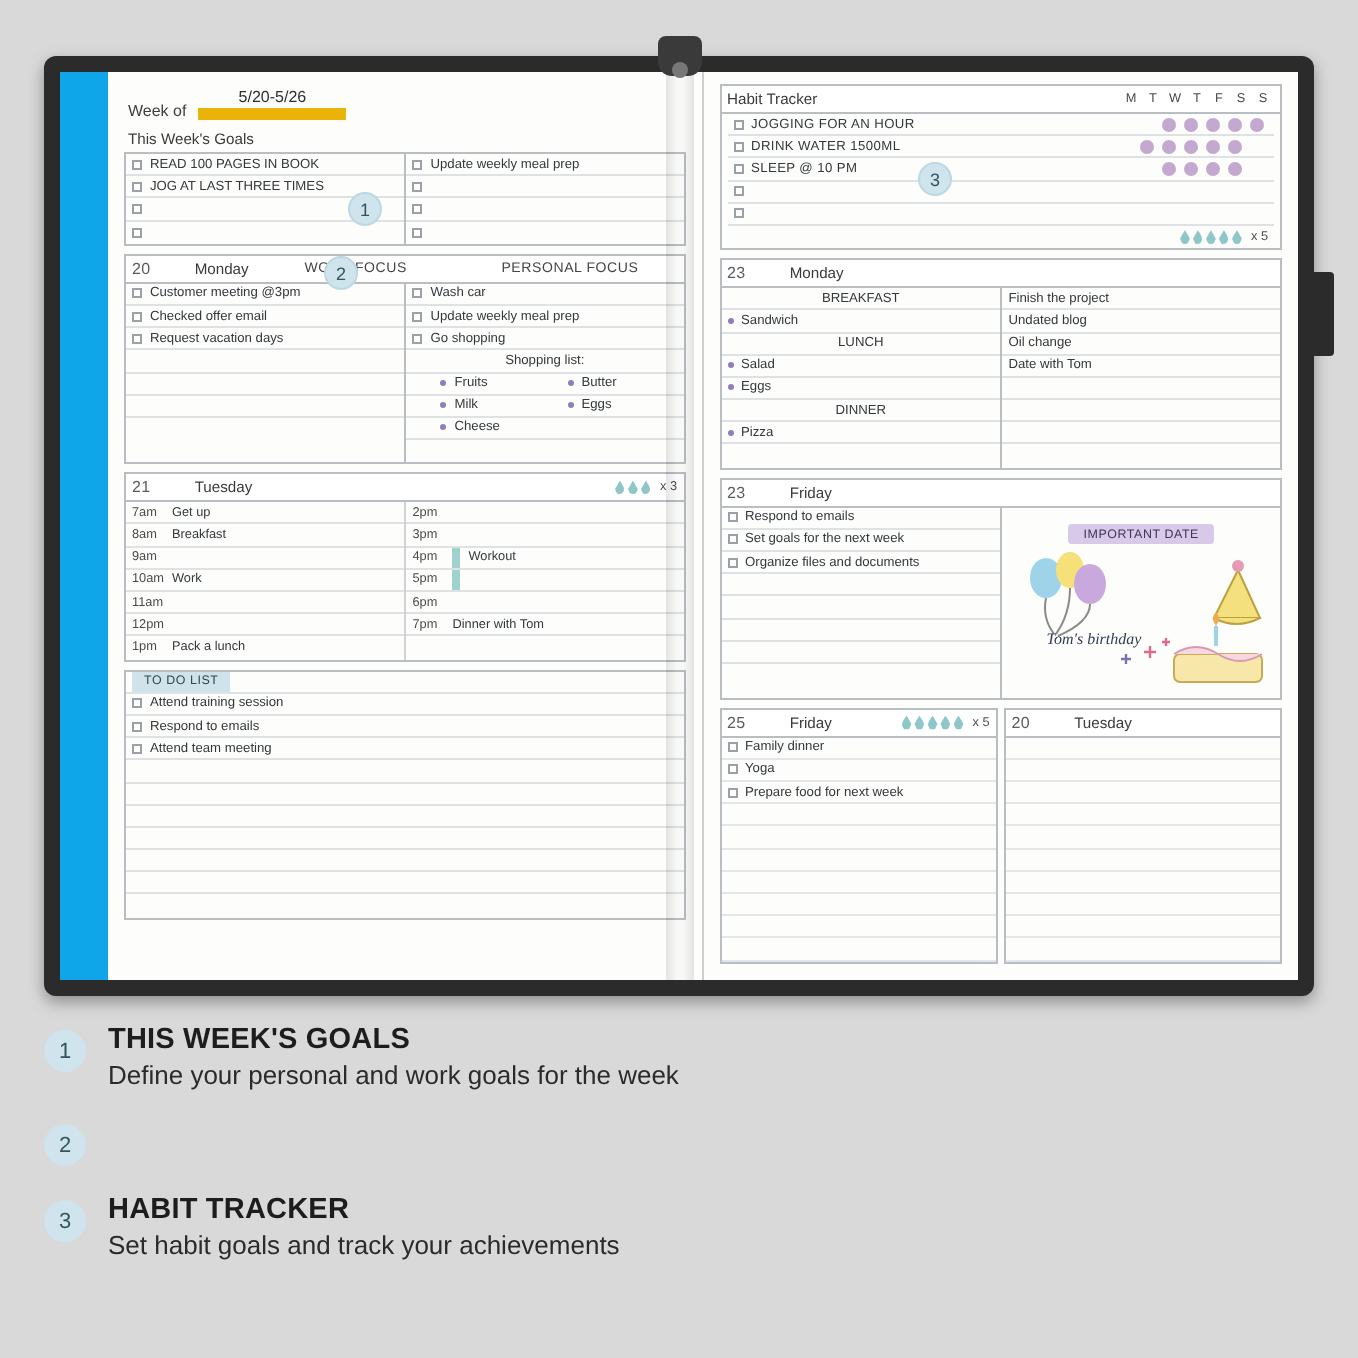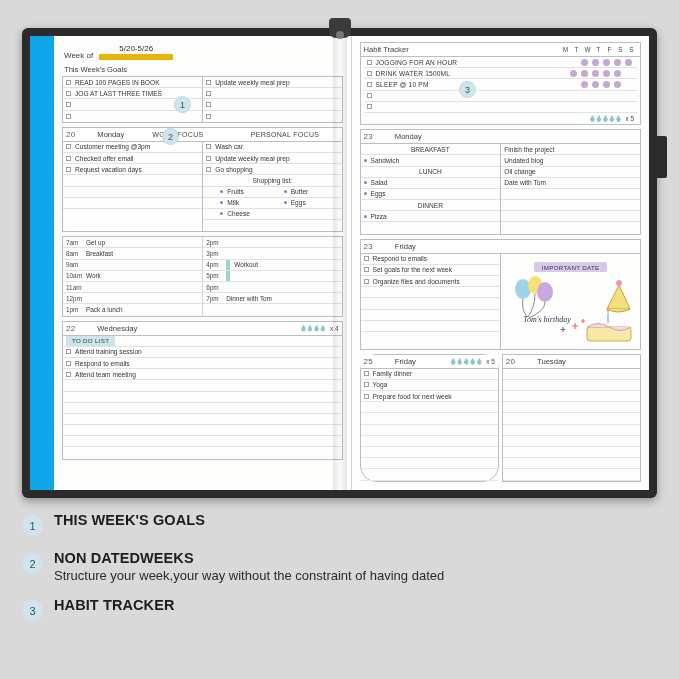--- a/index.html
+++ b/index.html
@@ -335,98 +335,97 @@
                 </span>
             </div>
             <div class="row">
                 <span></span>
               </div>
           </div>
         </div>
       </div>
 
       <div class="blk">
-        <div class="sched">
-          <div>
-            <div class="srow">
-                <span class="t">7am</span>
-                <span>Get up</span>
-              </div>
-            <div class="srow">
-                <span class="t">8am</span>
-                <span>Breakfast</span>
-              </div>
-            <div class="srow">
-                <span class="t">9am</span>
-                <span></span>
-              </div>
-            <div class="srow">
-                <span class="t">10am</span>
-                <span>Work</span>
-              </div>
-            <div class="srow">
-                <span class="t">11am</span>
-                <span></span>
-              </div>
-            <div class="srow">
-                <span class="t">12pm</span>
-                <span></span>
-              </div>
-            <div class="srow">
-                <span class="t">1pm</span>
-                <span>Pack a lunch</span>
-              </div>
-          </div>
-          <div>
-            <div class="srow">
-                <span class="t">2pm</span>
-                <span></span>
-              </div>
-            <div class="srow">
-                <span class="t">3pm</span>
-                <span></span>
-              </div>
-            <div class="srow">
-                <span class="t">4pm</span>
-                <span class="bar"></span>
-                <span>Workout</span>
-              </div>
-            <div class="srow">
-                <span class="t">5pm</span>
-                <span class="bar"></span>
-                <span></span>
-              </div>
-            <div class="srow">
-                <span class="t">6pm</span>
-                <span></span>
-              </div>
-            <div class="srow">
-                <span class="t">7pm</span>
-                <span>Dinner with Tom</span>
-              </div>
-            <div class="srow">
-                <span class="t"></span>
-                <span></span>
-              </div>
-          </div>
-        </div>
-      </div>
-
-      <div class="blk">
         <div class="blk-hd">
-          <span class="daynum">22</span>
-          <span class="dayname">Wednesday</span>
+          <span class="daynum">21</span>
+          <span class="dayname">Tuesday</span>
           <span class="drops">
             <span class="drop"></span>
             <span class="drop"></span>
             <span class="drop"></span>
-            <span class="drop"></span>
-            <span class="xcount">x 4</span>
+            <span class="xcount">x 3</span>
           </span>
         </div>
+        <div class="sched">
+          <div>
+            <div class="srow">
+                <span class="t">7am</span>
+                <span>Get up</span>
+              </div>
+            <div class="srow">
+                <span class="t">8am</span>
+                <span>Breakfast</span>
+              </div>
+            <div class="srow">
+                <span class="t">9am</span>
+                <span></span>
+              </div>
+            <div class="srow">
+                <span class="t">10am</span>
+                <span>Work</span>
+              </div>
+            <div class="srow">
+                <span class="t">11am</span>
+                <span></span>
+              </div>
+            <div class="srow">
+                <span class="t">12pm</span>
+                <span></span>
+              </div>
+            <div class="srow">
+                <span class="t">1pm</span>
+                <span>Pack a lunch</span>
+              </div>
+          </div>
+          <div>
+            <div class="srow">
+                <span class="t">2pm</span>
+                <span></span>
+              </div>
+            <div class="srow">
+                <span class="t">3pm</span>
+                <span></span>
+              </div>
+            <div class="srow">
+                <span class="t">4pm</span>
+                <span class="bar"></span>
+                <span>Workout</span>
+              </div>
+            <div class="srow">
+                <span class="t">5pm</span>
+                <span class="bar"></span>
+                <span></span>
+              </div>
+            <div class="srow">
+                <span class="t">6pm</span>
+                <span></span>
+              </div>
+            <div class="srow">
+                <span class="t">7pm</span>
+                <span>Dinner with Tom</span>
+              </div>
+            <div class="srow">
+                <span class="t"></span>
+                <span></span>
+              </div>
+          </div>
+        </div>
+      </div>
+
+      <div class="blk">
         <div class="rows">
           <div class="row" style="padding:1px 3px;">
             <span class="todo-badge">TO DO LIST</span>
           </div>
           <div class="row">
               <span class="cb"></span>
               <span>Attend training session</span>
             </div>
           <div class="row">
               <span class="cb"></span>
@@ -757,21 +756,21 @@
                   <path d="M62 52 l0 5 M59.5 54.5 l5 0"></path>
                 </g>
               </svg>
               <span class="hand" style="left:22px; top:40px;">Tom's birthday</span>
             </div>
           </div>
         </div>
       </div>
 
       <div style="display:flex; gap:0;">
-        <div class="blk" style="width:50%;margin-right:3px;border-radius:16px;">
+        <div class="blk" style="width:50%;margin-right:3px;">
           <div class="blk-hd">
             <span class="daynum">25</span>
             <span class="dayname">Friday</span>
             <span class="drops">
               <span class="drop"></span>
               <span class="drop"></span>
               <span class="drop"></span>
               <span class="drop"></span>
               <span class="drop"></span>
               <span class="xcount">x 5</span>
@@ -859,28 +858,26 @@
   <div class="bubble" style="left:152px; top:68px;">1</div>
   <div class="bubble" style="left:140px; top:100px;">2</div>
   <div class="bubble" style="left:437px; top:53px;">3</div>
 </div>
 
 <div class="legend">
   <div class="leg-item">
     <div class="leg-num">1</div>
     <div>
       <div class="leg-title">THIS WEEK'S GOALS</div>
+      <div class="leg-sub">Define your personal and work goals for the week</div>
     </div>
   </div>
   <div class="leg-item">
     <div class="leg-num">2</div>
-    <div>
-      <div class="leg-title">NON DATEDWEEKS</div>
-      <div class="leg-sub">Structure your week,your way without the constraint of having dated</div>
-    </div>
   </div>
   <div class="leg-item">
     <div class="leg-num">3</div>
     <div>
       <div class="leg-title">HABIT TRACKER</div>
+      <div class="leg-sub">Set habit goals and track your achievements</div>
     </div>
   </div>
 </div>
 
 </body></html>

